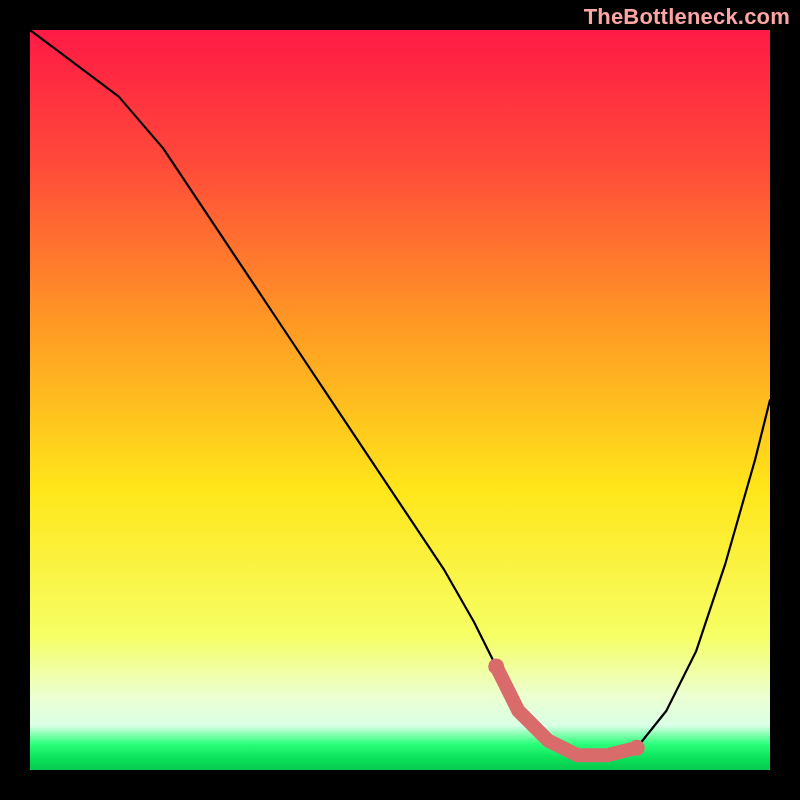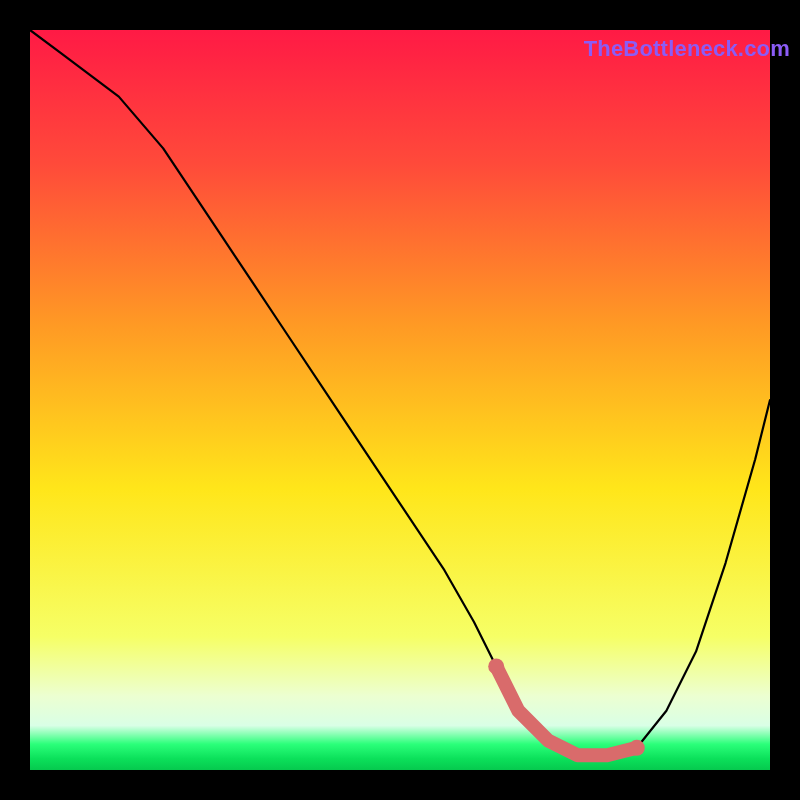--- a/index.html
+++ b/index.html
@@ -14,26 +14,25 @@
   .outer {
     width: 800px;
     height: 800px;
     background: #000;
     position: relative;
   }
   .watermark {
     position: absolute;
     top: 4px;
     right: 10px;
-    color: #8b5cf6;
+    color: #fca5a5;
     font-size: 22px;
     font-weight: bold;
     letter-spacing: 0.2px;
     z-index: 10;
-    margin-top: 32px;
   }
   .plot {
     position: absolute;
     left: 30px;
     top: 30px;
     width: 740px;
     height: 740px;
   }
   .plot svg {
     display: block;

